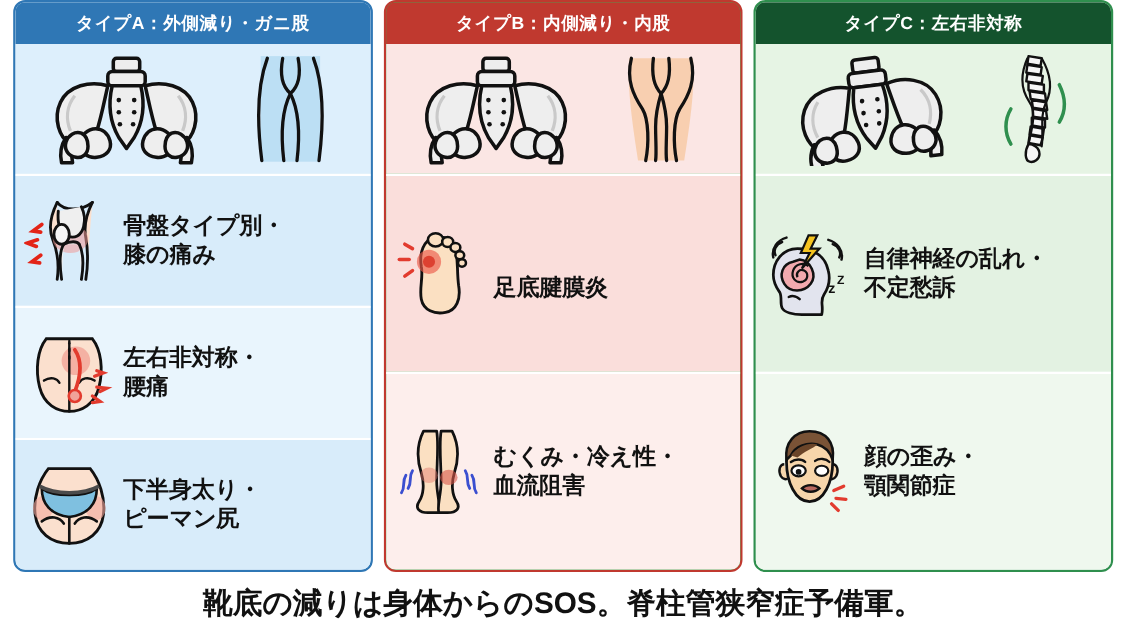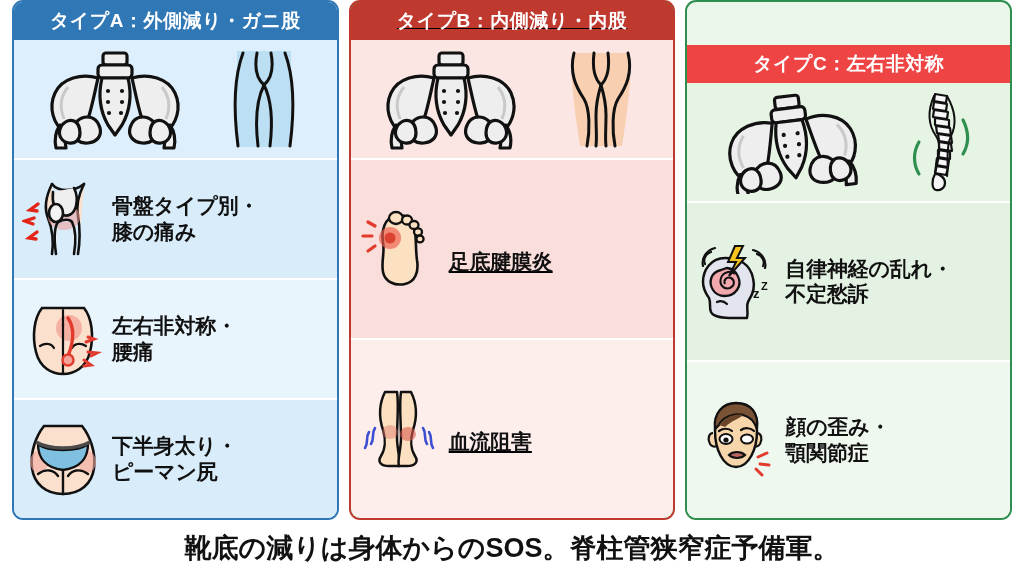--- a/index.html
+++ b/index.html
@@ -45,36 +45,36 @@
   .col{
     flex:1 1 0;
     display:flex;flex-direction:column;
     border-radius:11px;
     border:2.5px solid;
     overflow:hidden;
     box-sizing:border-box;
     min-width:0;
   }
   .col-a{border-color:#2f77b5;background:#e8f4fc;}
-  .col-b{border-color:#c0392f;background:#22c55e;text-decoration:underline;}
+  .col-b{border-color:#c0392f;background:#22c55e;}
   .col-c{border-color:#2f8f4e;background:#ecf7ec;}
 
   .col-head{
     height:38px;
     display:flex;align-items:center;justify-content:center;
     color:#ffffff;
-    font-size:19px;
+    font-size:16px;
     font-weight:900;
     letter-spacing:0.5px;
     white-space:nowrap;
     flex:0 0 auto;
   }
   .col-a .col-head{background:#2f77b5;}
   .col-b .col-head{background:#c0392f;}
-  .col-c .col-head{background:#ef4444;margin-top:43px;}
+  .col-c .col-head{background:#14532d;}
 
   
   .hero{
     flex:0 0 auto;
     height:118px;
     display:flex;align-items:center;justify-content:space-around;
     padding:2px 14px 2px 10px;
     box-sizing:border-box;
   }
   .col-a .hero{background:#ddeffc;}
@@ -365,21 +365,21 @@
               <ellipse cx="49" cy="46" rx="8" ry="7" fill="#d8584b" opacity="0.6"></ellipse>
               <g fill="none" stroke="#3b4fd0" stroke-width="2.6" stroke-linecap="round">
                 <path d="M16 40 C12 46 16 50 12 56"></path>
                 <path d="M10 44 C6 50 10 54 6 60"></path>
                 <path d="M64 40 C68 46 64 50 68 56"></path>
                 <path d="M70 44 C74 50 70 54 74 60"></path>
               </g>
             </svg>
           </div>
           <div class="row-txt">
-            <br>
+            <span>むくみ・冷え性・</span><br>
             <span>血流阻害</span>
           </div>
         </div>
 
       </div>
     </div>
 
     <div class="col col-c">
       <div class="col-head">タイプC：左右非対称</div>
 

